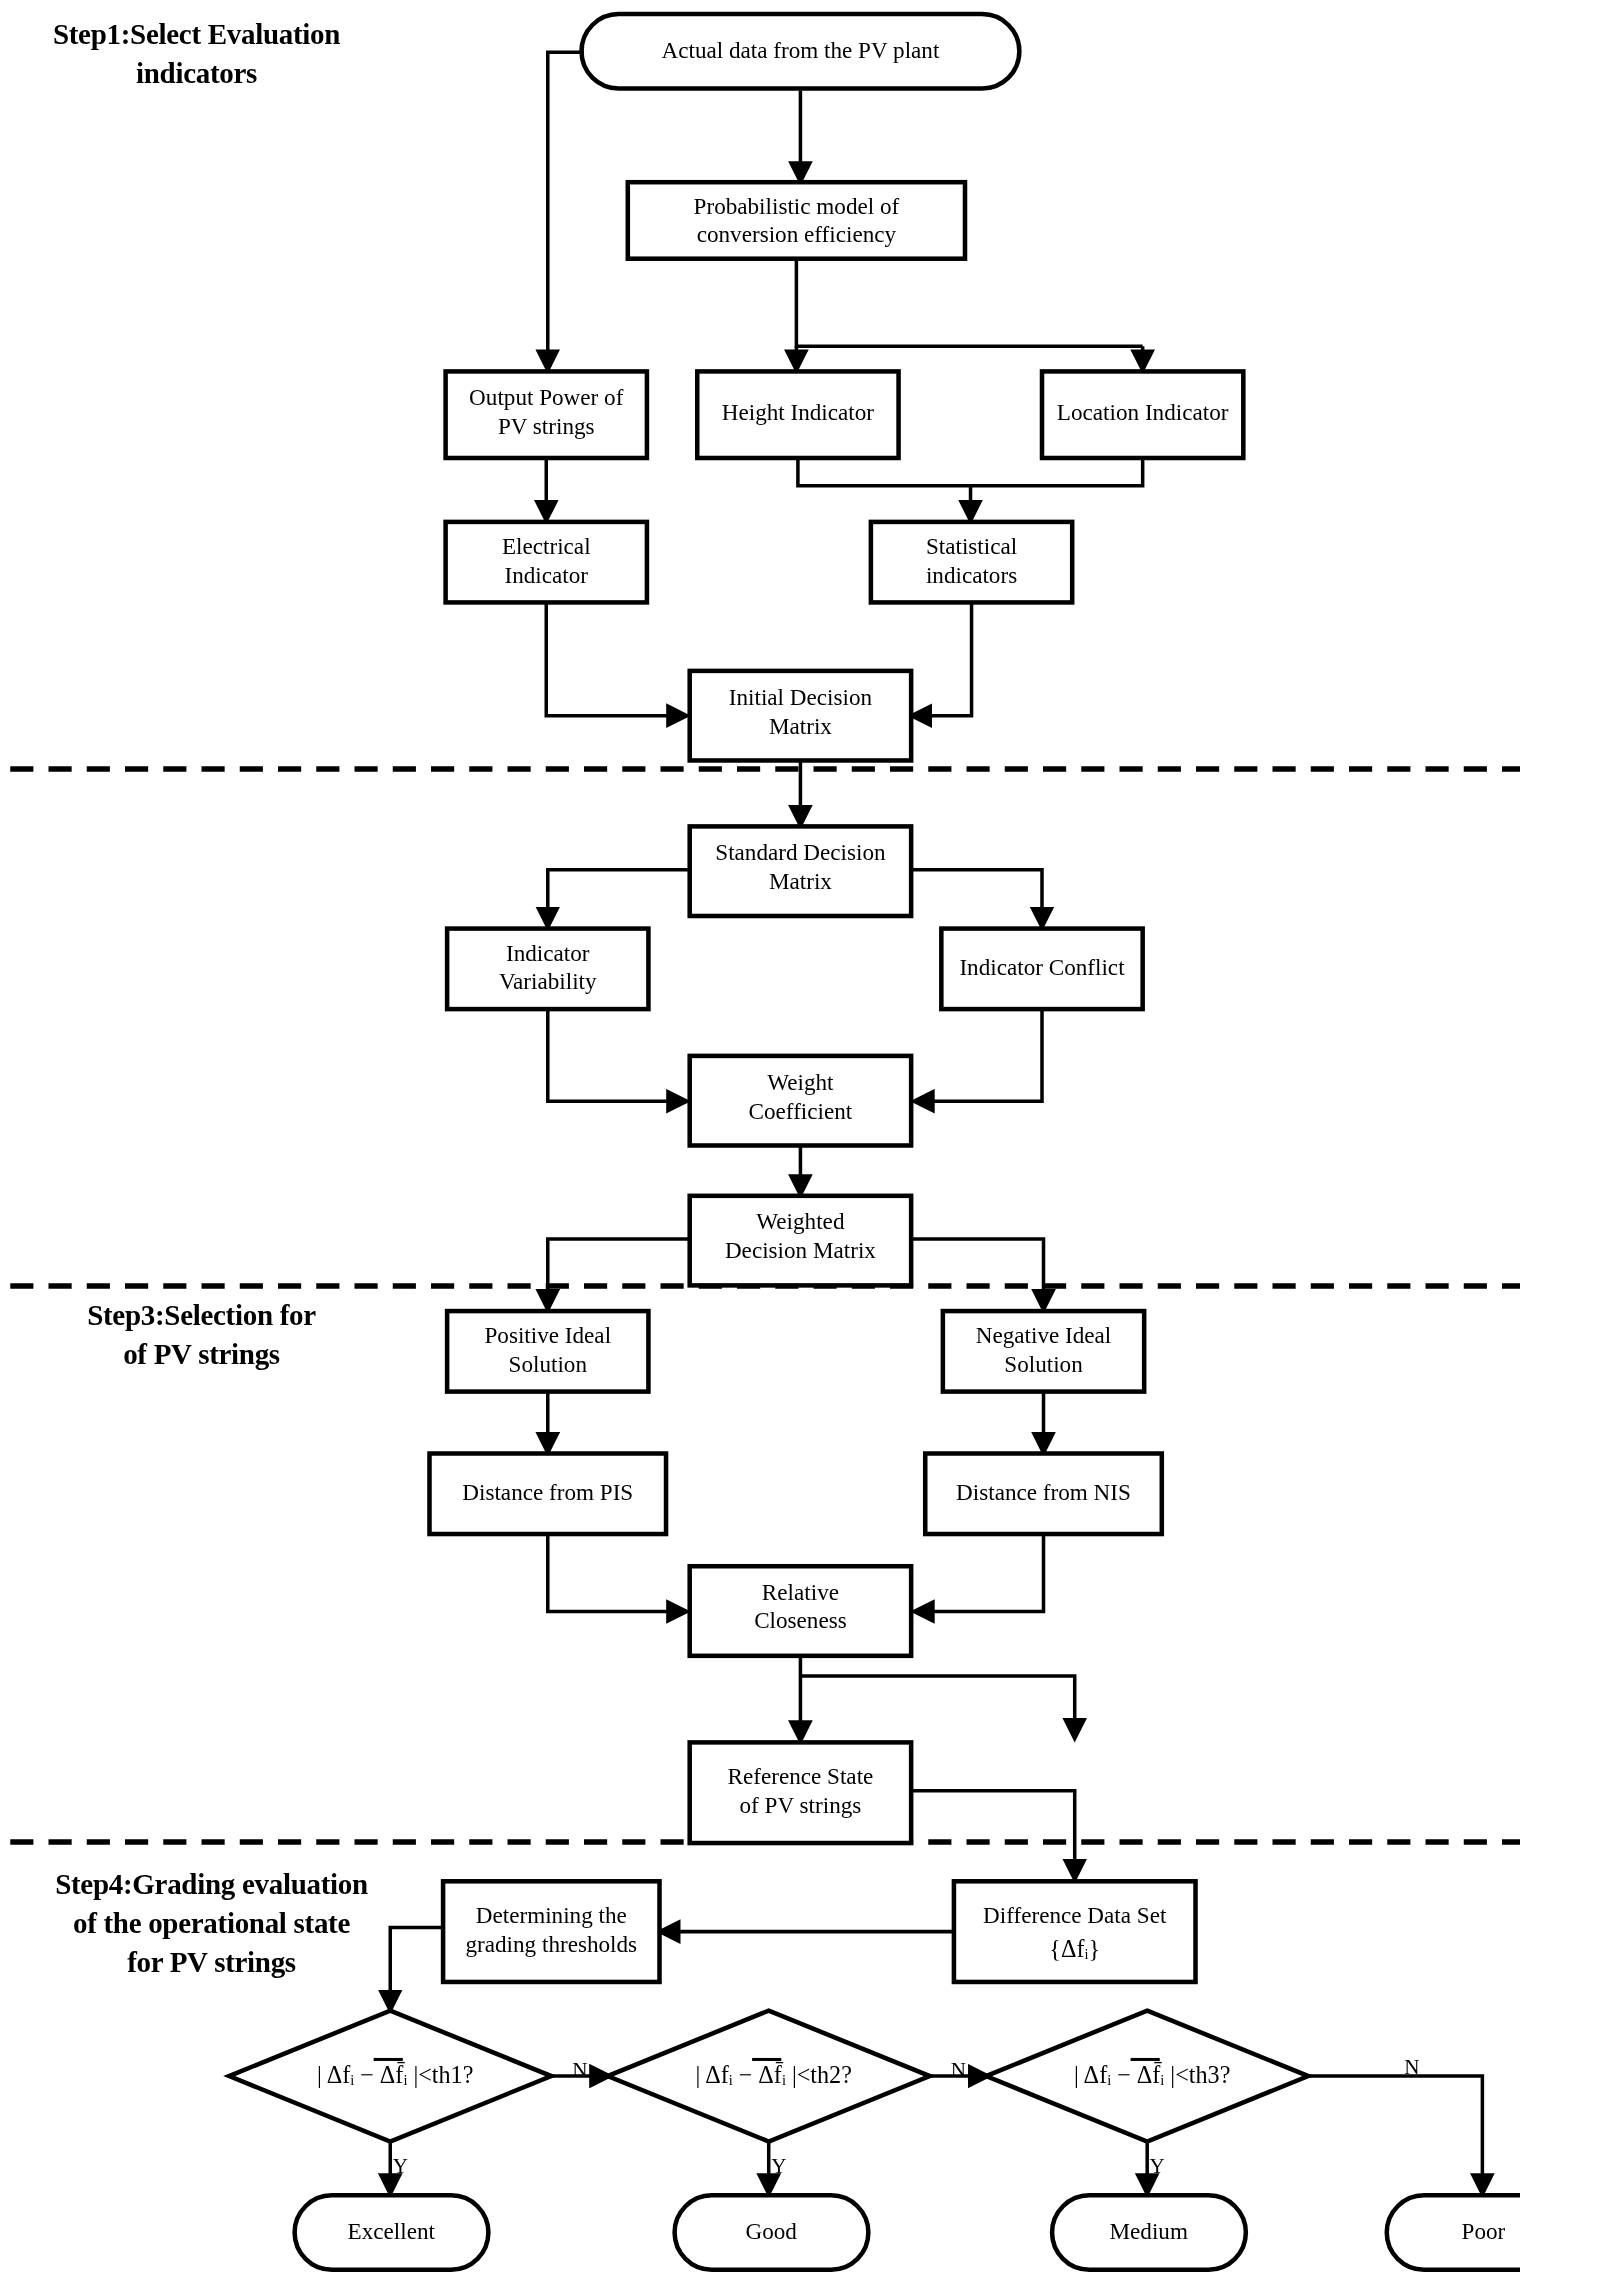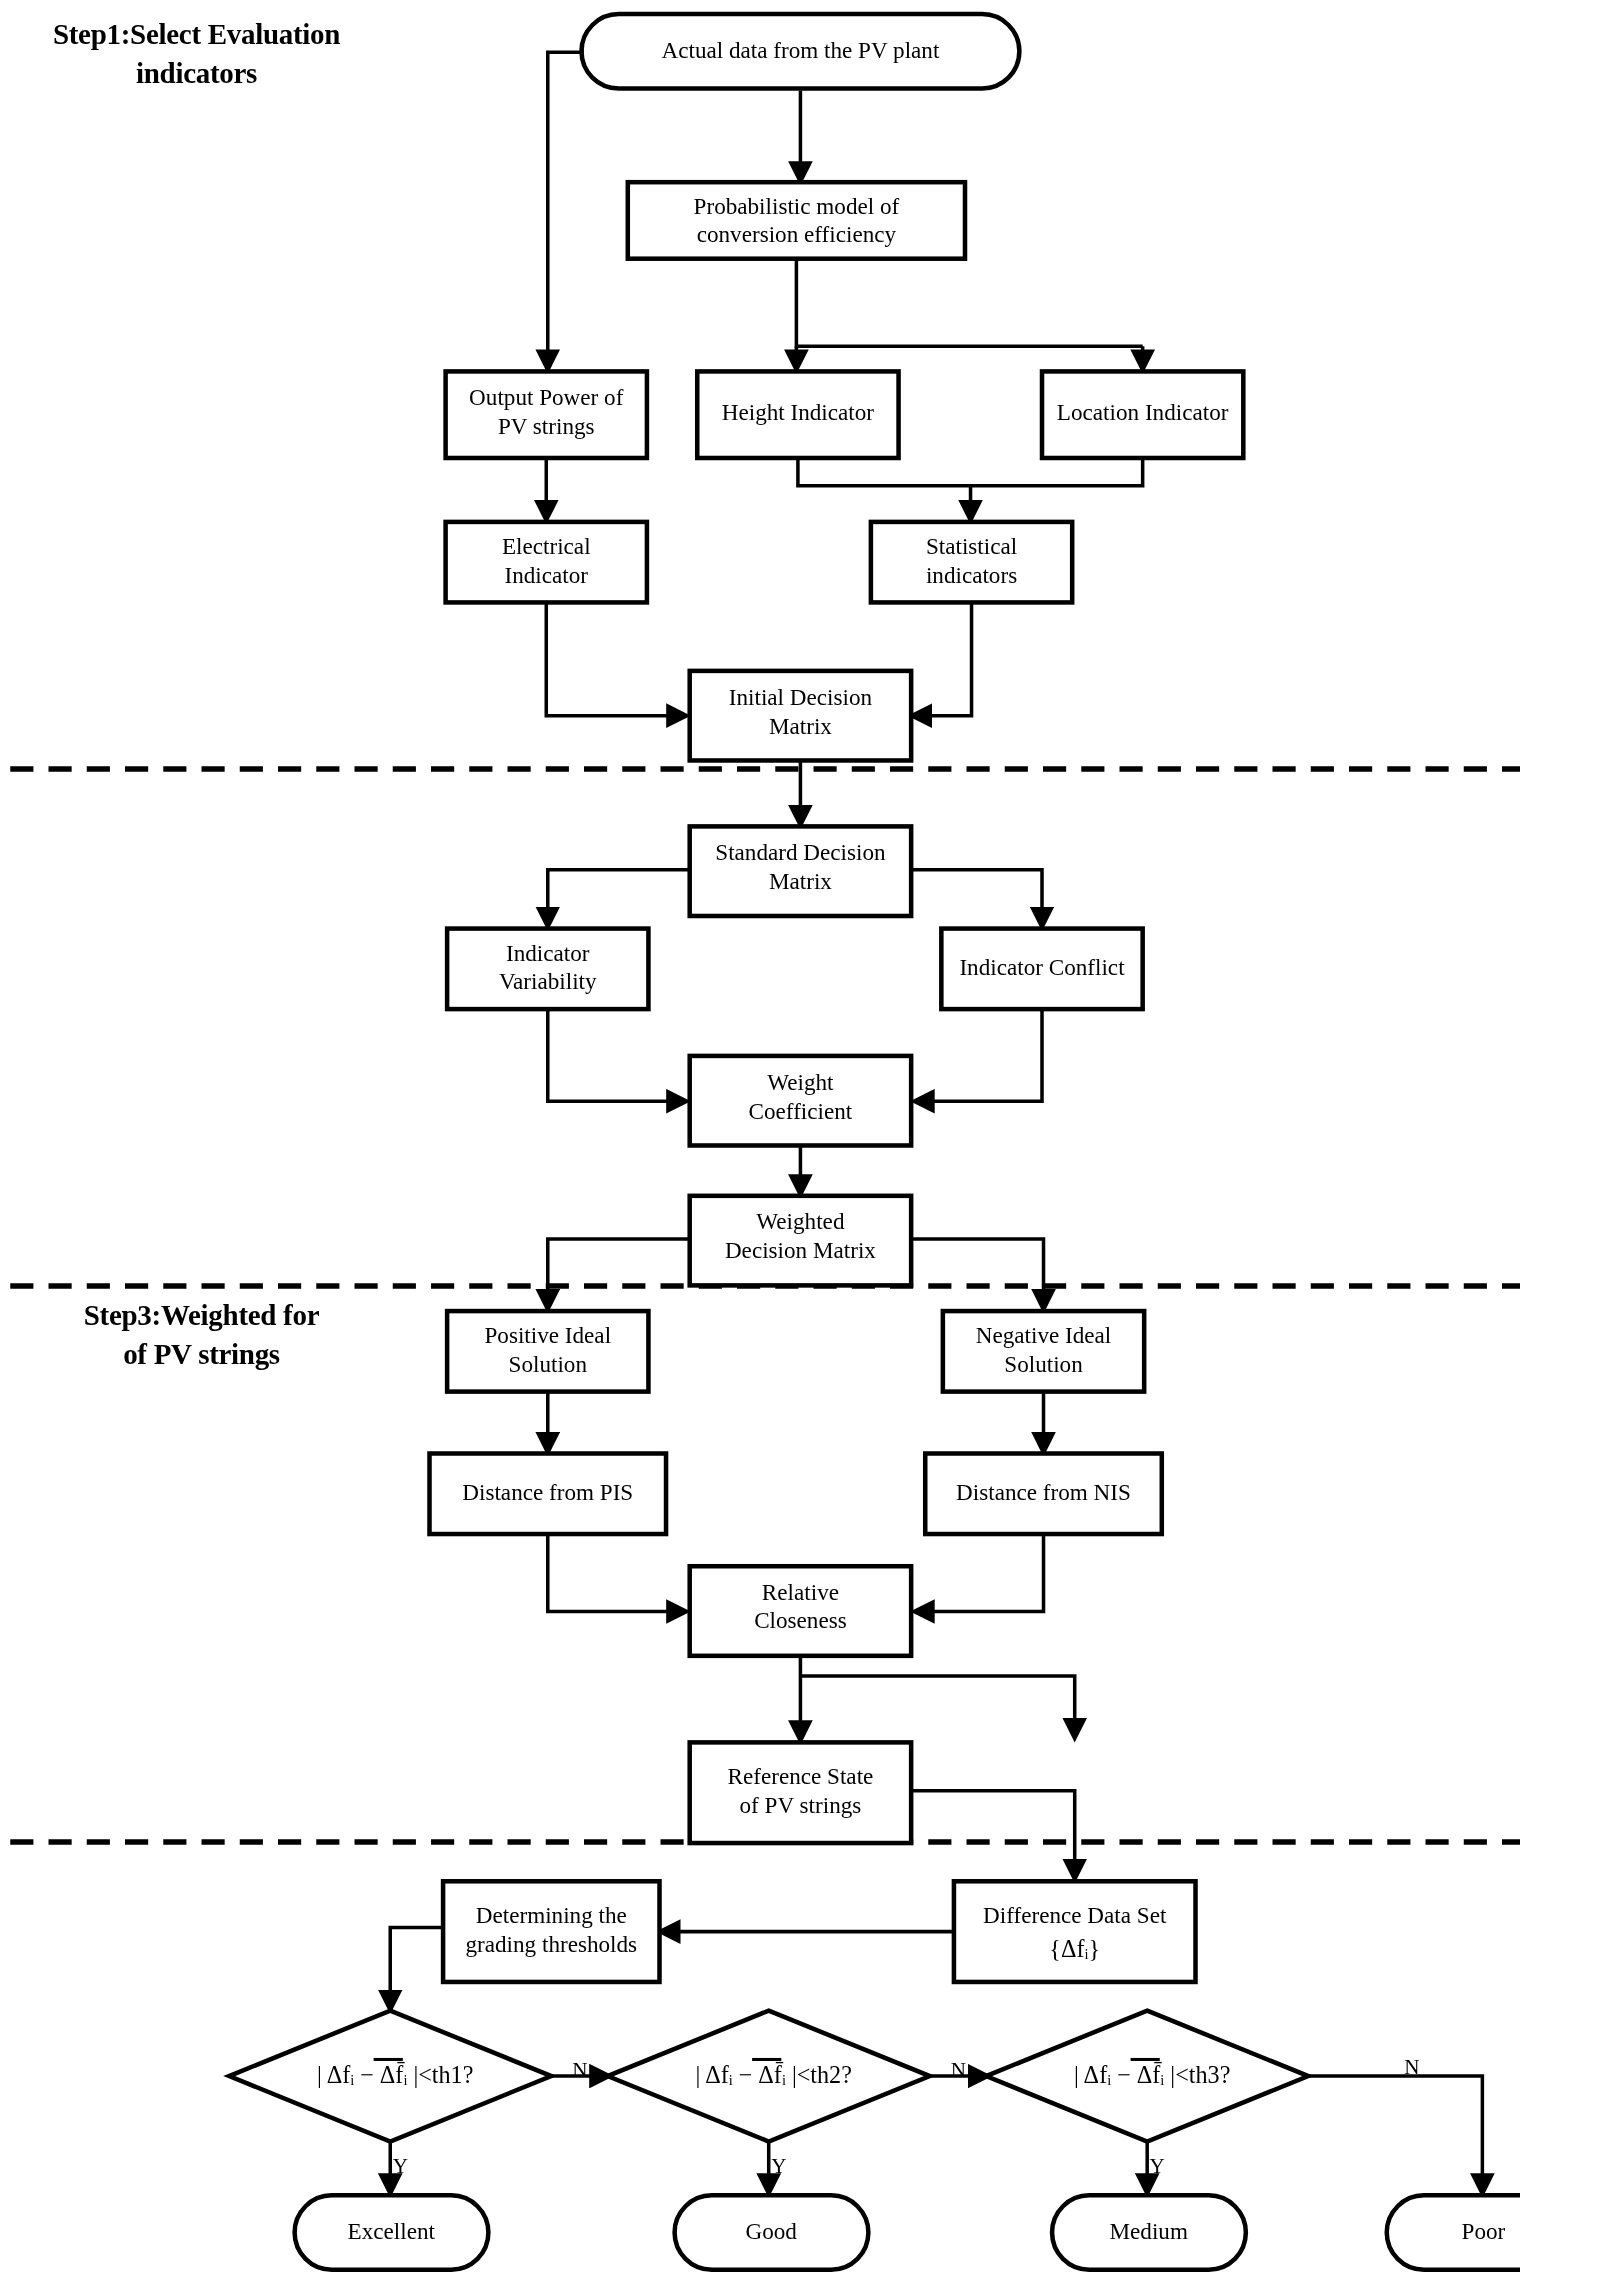--- a/index.html
+++ b/index.html
@@ -44,22 +44,27 @@
 </head>
 <body>
 
 <div id="page">
 
   <div class="step-label" style="left:10px;top:15px;width:373px;" id="lbl-step1">
       <div>Step1:Select Evaluation</div>
       <div>indicators</div>
     </div>
   <div class="step-label" style="left:10px;top:1296px;width:383px;" id="lbl-step3">
-      <div>Step3:Weighted for</div>
+      <div>Step3:Selection for</div>
       <div>of PV strings</div>
+    </div>
+  <div class="step-label" style="left:10px;top:1865px;width:403px;" id="lbl-step4">
+      <div>Step4:Grading evaluation</div>
+      <div>of the operational state</div>
+      <div>for PV strings</div>
     </div>
 
   <svg viewBox="0 0 3226 4560" xmlns="http://www.w3.org/2000/svg">
 
     <defs>
       <marker id="arrow" viewBox="0 0 12 12" refX="9" refY="6" markerWidth="7" markerHeight="7" orient="auto-start-reverse">
         <path d="M 0 0 L 12 6 L 0 12 z" fill="#000000"></path>
       </marker>
     </defs>
 

